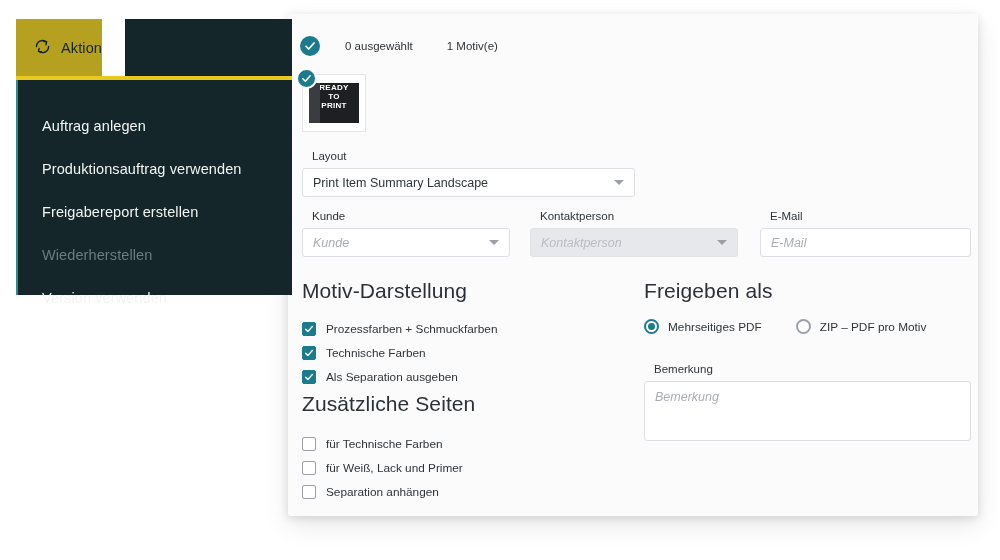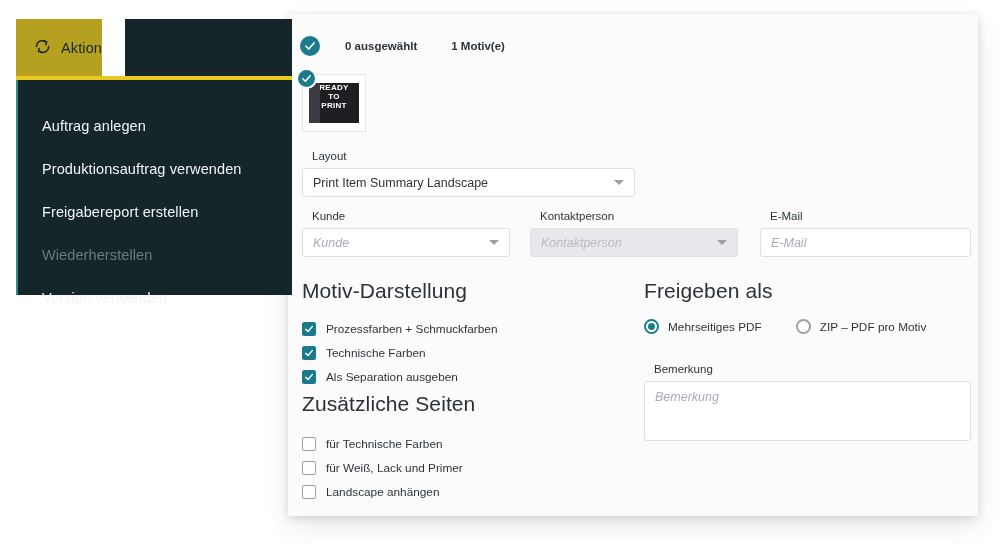--- a/index.html
+++ b/index.html
@@ -104,21 +104,21 @@
   }
   .check-circle {
     width: 20px; height: 20px; border-radius: 50%;
     background: #1b7b8c;
     display: flex; align-items: center; justify-content: center;
     flex: none;
   }
   .check-circle svg { width: 12px; height: 12px; display: block; }
   .sel-text {
     font-size: 11.5px;
-    font-weight: bold;
+    font-weight: normal;
     color: #2e3438;
     white-space: nowrap;
     padding-left: 16px;
   }
   .sel-text.second { margin-left: 9px; }
 
   
   .thumb-wrap {
     position: absolute;
     left: 302px;
@@ -372,21 +372,21 @@
   <div class="cb-row">
     <span class="cb off"></span>
     <span class="cb-label">für Technische Farben</span>
   </div>
   <div class="cb-row">
     <span class="cb off"></span>
     <span class="cb-label">für Weiß, Lack und Primer</span>
   </div>
   <div class="cb-row">
     <span class="cb off"></span>
-    <span class="cb-label">Landscape anhängen</span>
+    <span class="cb-label">Separation anhängen</span>
   </div>
 </div>
 
 <div class="section-h h-freigeben">Freigeben als</div>
 
 <div class="radio-row">
   <span class="radio on"></span>
   <span class="radio-label">Mehrseitiges PDF</span>
   <span class="radio-gap"></span>
   <span class="radio off"></span>

